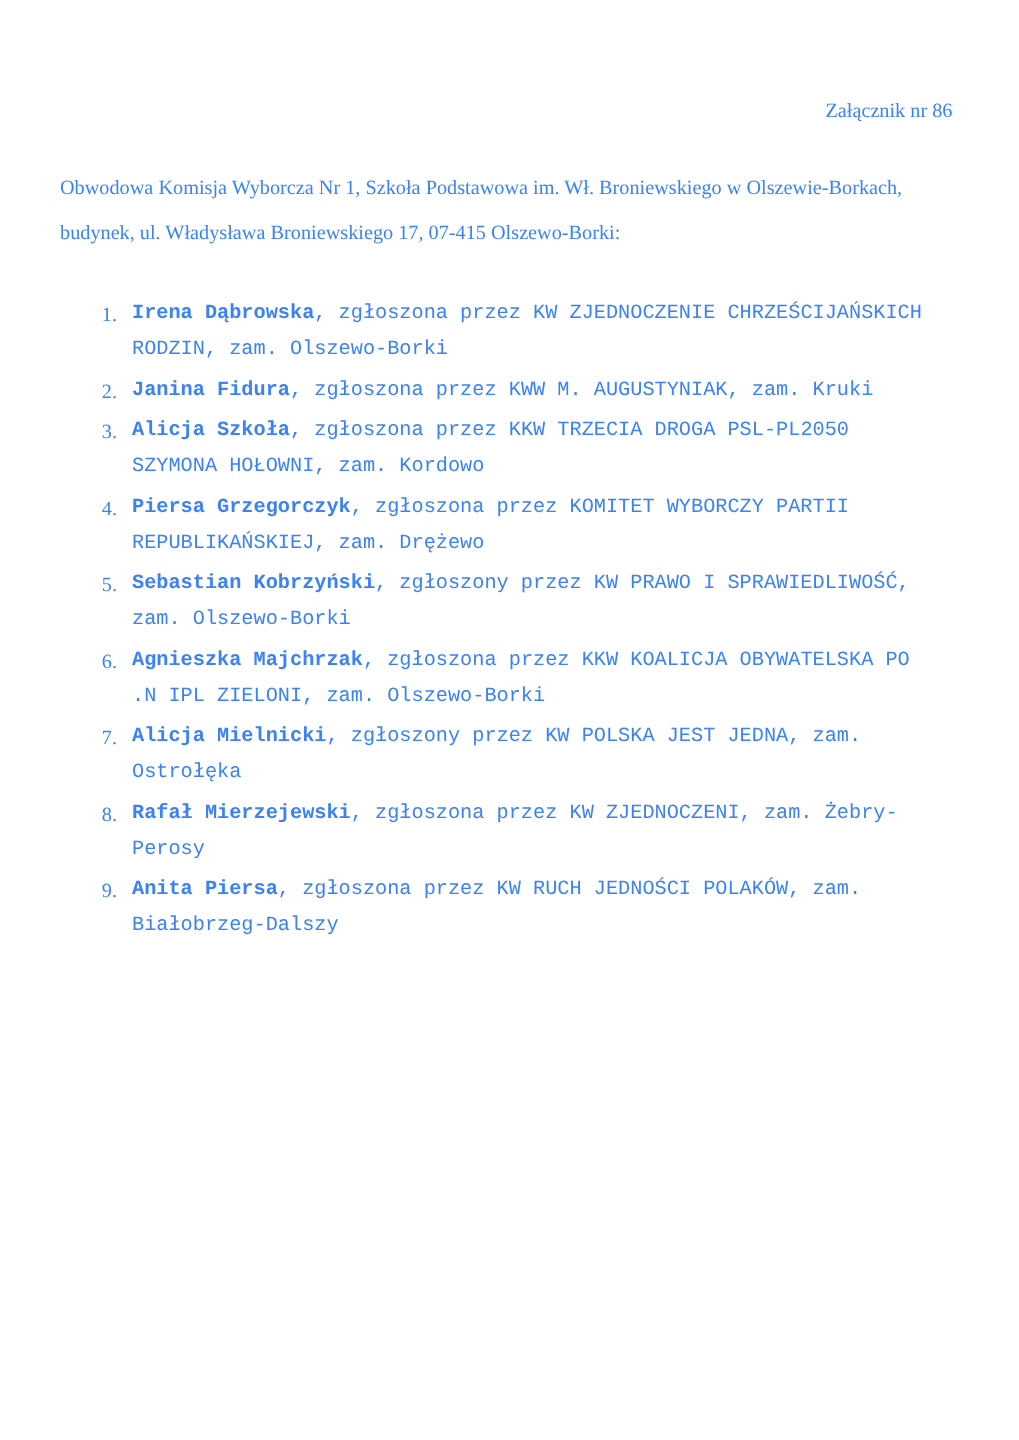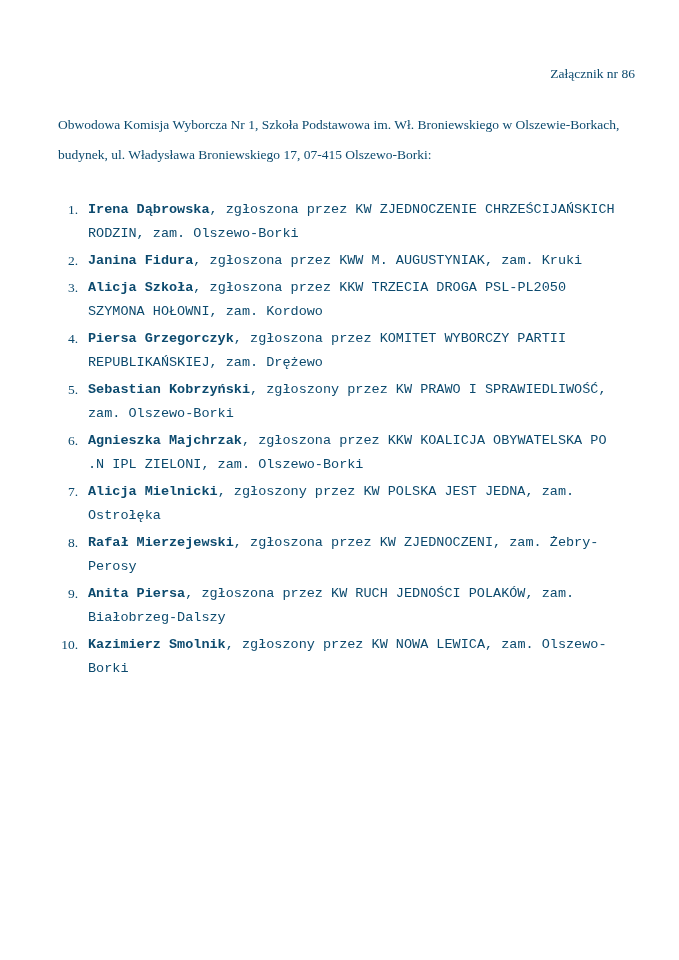--- a/index.html
+++ b/index.html
@@ -5,38 +5,37 @@
   * { margin: 0; padding: 0; box-sizing: border-box; }
   html, body {
     background: #ffffff;
     font-family: "Liberation Serif", "DejaVu Serif", serif;
   }
   .doc-page {
     position: relative;
     width: 679px;
     height: 960px;
     background: #ffffff;
-    color: #0c4a6e;
+    color: #3b82f6;
     overflow: hidden;
   }
   .attachment-header {
     padding-top: 64px;
     padding-right: 44px;
     text-align: right;
     font-size: 13.5px;
     line-height: 20px;
   }
   .intro-paragraph {
     margin-top: 26px;
     padding-left: 40px;
     padding-right: 42px;
     font-size: 13.5px;
     line-height: 30px;
     text-align: left;
-    margin-left: 18px;
   }
   .member-list {
     margin-top: 28px;
     padding-left: 40px;
     padding-right: 52px;
     font-size: 13.5px;
   }
   .member-item {
     display: flex;
     align-items: flex-start;
@@ -106,20 +105,16 @@
     <div class="member-item">
       <span class="num">8.</span>
       <span class="txt"><b>Rafał Mierzejewski</b><span>, zgłoszona przez KW ZJEDNOCZENI, zam. Żebry-Perosy</span></span>
     </div>
 
     <div class="member-item">
       <span class="num">9.</span>
       <span class="txt"><b>Anita Piersa</b><span>, zgłoszona przez KW RUCH JEDNOŚCI POLAKÓW, zam. Białobrzeg-Dalszy</span></span>
     </div>
 
-    <div class="member-item">
-      <span class="num">10.</span>
-      <span class="txt"><b>Kazimierz Smolnik</b><span>, zgłoszony przez KW NOWA LEWICA, zam. Olszewo-Borki</span></span>
-    </div>
 
   </div>
 
 </div>
 
 </body></html>

